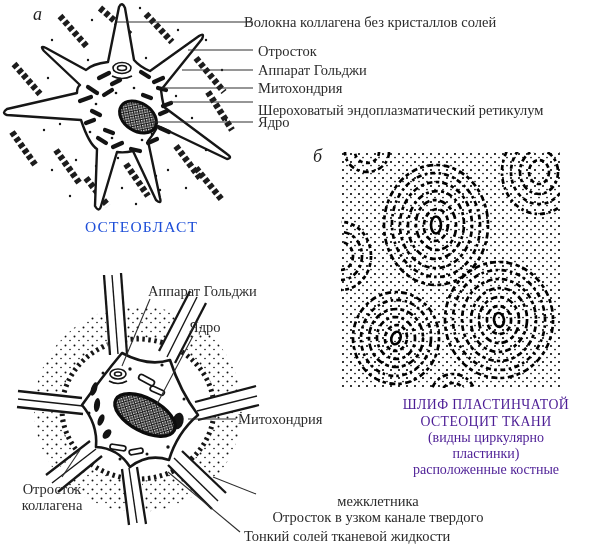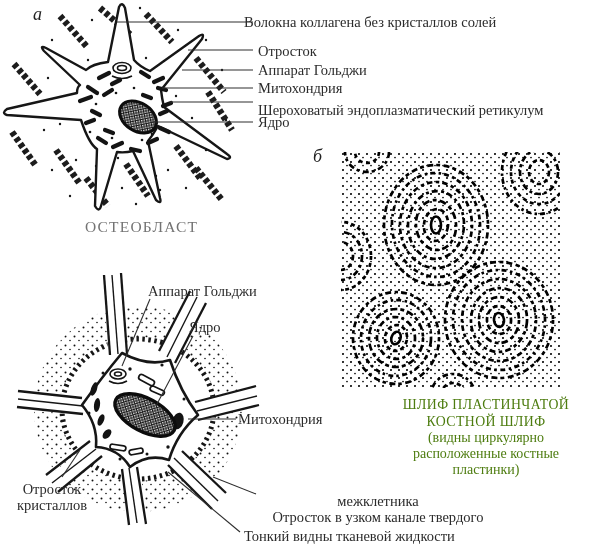--- a/index.html
+++ b/index.html
@@ -2,22 +2,22 @@
 <html><head>
 <meta charset="utf-8">
 <style>
   html,body{margin:0;padding:0;background:#fff;}
   .stage{position:relative;width:600px;height:551px;background:#ffffff;overflow:hidden;
          font-family:"Liberation Serif","DejaVu Serif",serif;color:#2b2b2b;}
   .abs{position:absolute;}
   svg.abs{display:block;}
   .lbl{position:absolute;font-size:14.5px;line-height:16px;white-space:nowrap;color:#2b2b2b;}
   .letter{position:absolute;font-style:italic;font-size:18px;color:#222;}
-  .capt{position:absolute;font-size:15.5px;letter-spacing:1.2px;white-space:nowrap;color:#737373;}
-  .cblock{position:absolute;text-align:center;color:#4d7c0f;}
+  .capt{position:absolute;font-size:15.5px;letter-spacing:1.2px;white-space:nowrap;color:#1d4ed8;}
+  .cblock{position:absolute;text-align:center;color:#4c1d95;}
   .cblock .c15{font-size:13.8px;line-height:17px;letter-spacing:.4px;}
   .cblock .c14{font-size:14px;line-height:16px;}
   .twoline{position:absolute;text-align:center;font-size:14.5px;line-height:16px;color:#2b2b2b;}
   .leader{pointer-events:none;}
 </style>
 </head>
 <body>
 
 <div class="stage">
 
@@ -292,33 +292,33 @@
   <div class="lbl" style="left:258px;top:43px">Отросток</div>
   <div class="lbl" style="left:258px;top:62px">Аппарат Гольджи</div>
   <div class="lbl" style="left:258px;top:80px">Митохондрия</div>
   <div class="lbl" style="left:258px;top:102px">Шероховатый эндоплазматический ретикулум</div>
   <div class="lbl" style="left:258px;top:114px">Ядро</div>
 
   <div class="capt" style="left:85px;top:218px">ОСТЕОБЛАСТ</div>
 
   <div class="cblock" style="left:372px;top:396px;width:228px">
     <div class="c15">ШЛИФ ПЛАСТИНЧАТОЙ</div>
-    <div class="c15">КОСТНОЙ ШЛИФ</div>
+    <div class="c15">ОСТЕОЦИТ ТКАНИ</div>
     <div class="c14">(видны циркулярно</div>
+    <div class="c14">пластинки)</div>
     <div class="c14">расположенные костные</div>
-    <div class="c14">пластинки)</div>
   </div>
 
   <div class="lbl" style="left:148px;top:283px">Аппарат Гольджи</div>
   <div class="lbl" style="left:189px;top:319px">Ядро</div>
   <div class="lbl" style="left:238px;top:411px">Митохондрия</div>
   <div class="twoline" style="left:0px;top:481px;width:104px">
     <div>Отросток</div>
-    <div>кристаллов</div>
+    <div>коллагена</div>
   </div>
   <div class="twoline" style="left:253px;top:493px;width:250px">
     <div>межклетника</div>
     <div>Отросток в узком канале твердого</div>
   </div>
-  <div class="lbl" style="left:244px;top:528px">Тонкий видны тканевой жидкости</div>
+  <div class="lbl" style="left:244px;top:528px">Тонкий солей тканевой жидкости</div>
 
 
 </div>
 
 </body></html>

